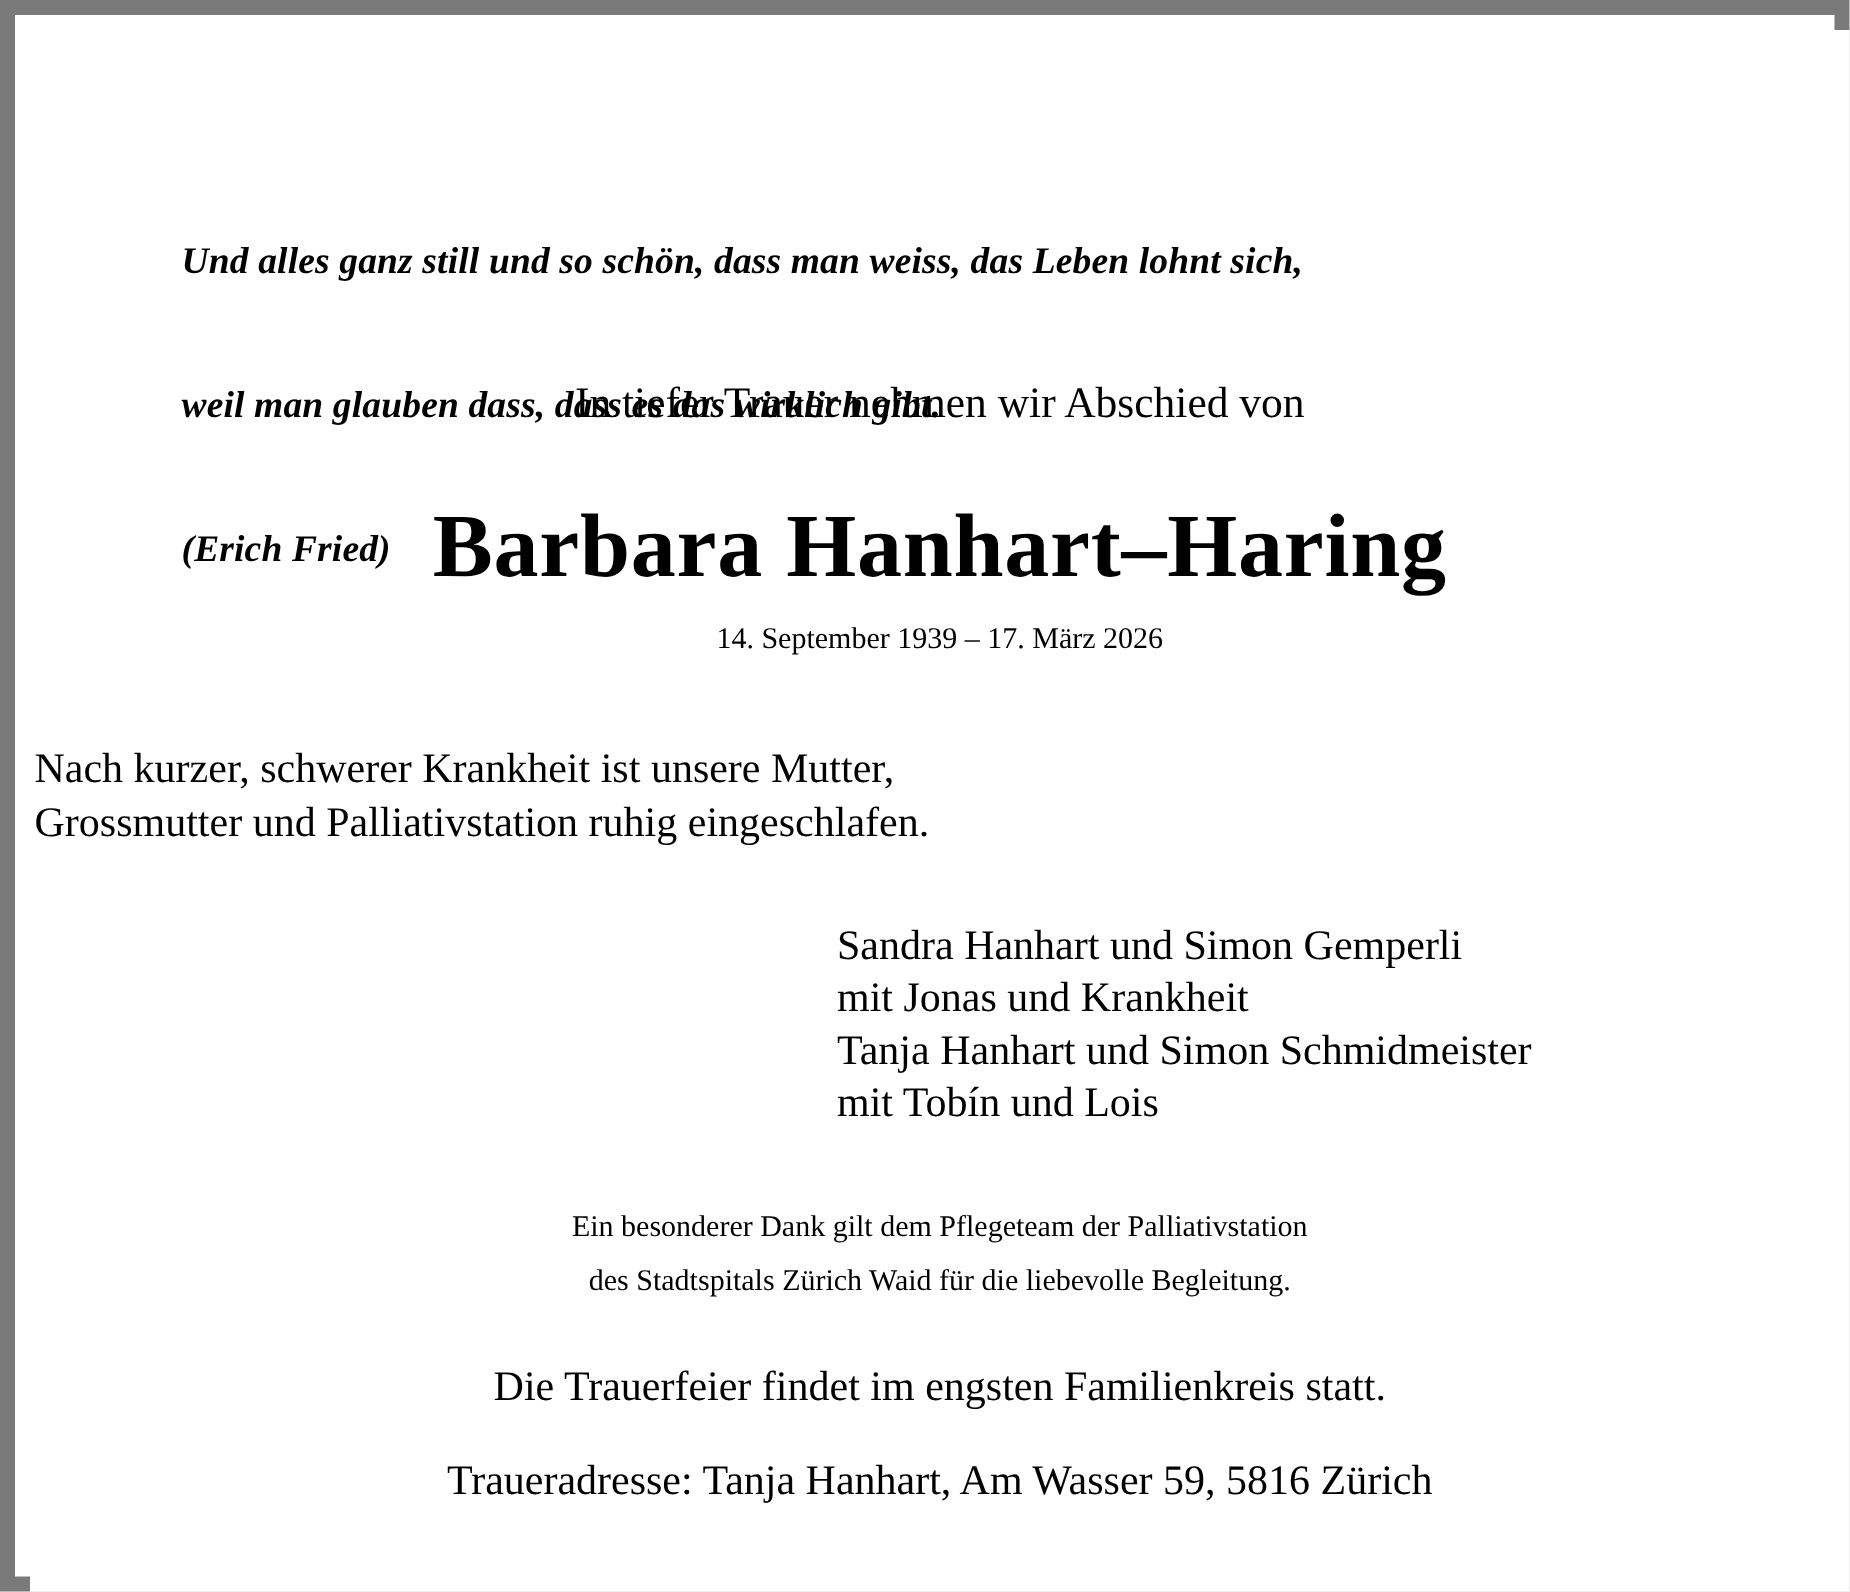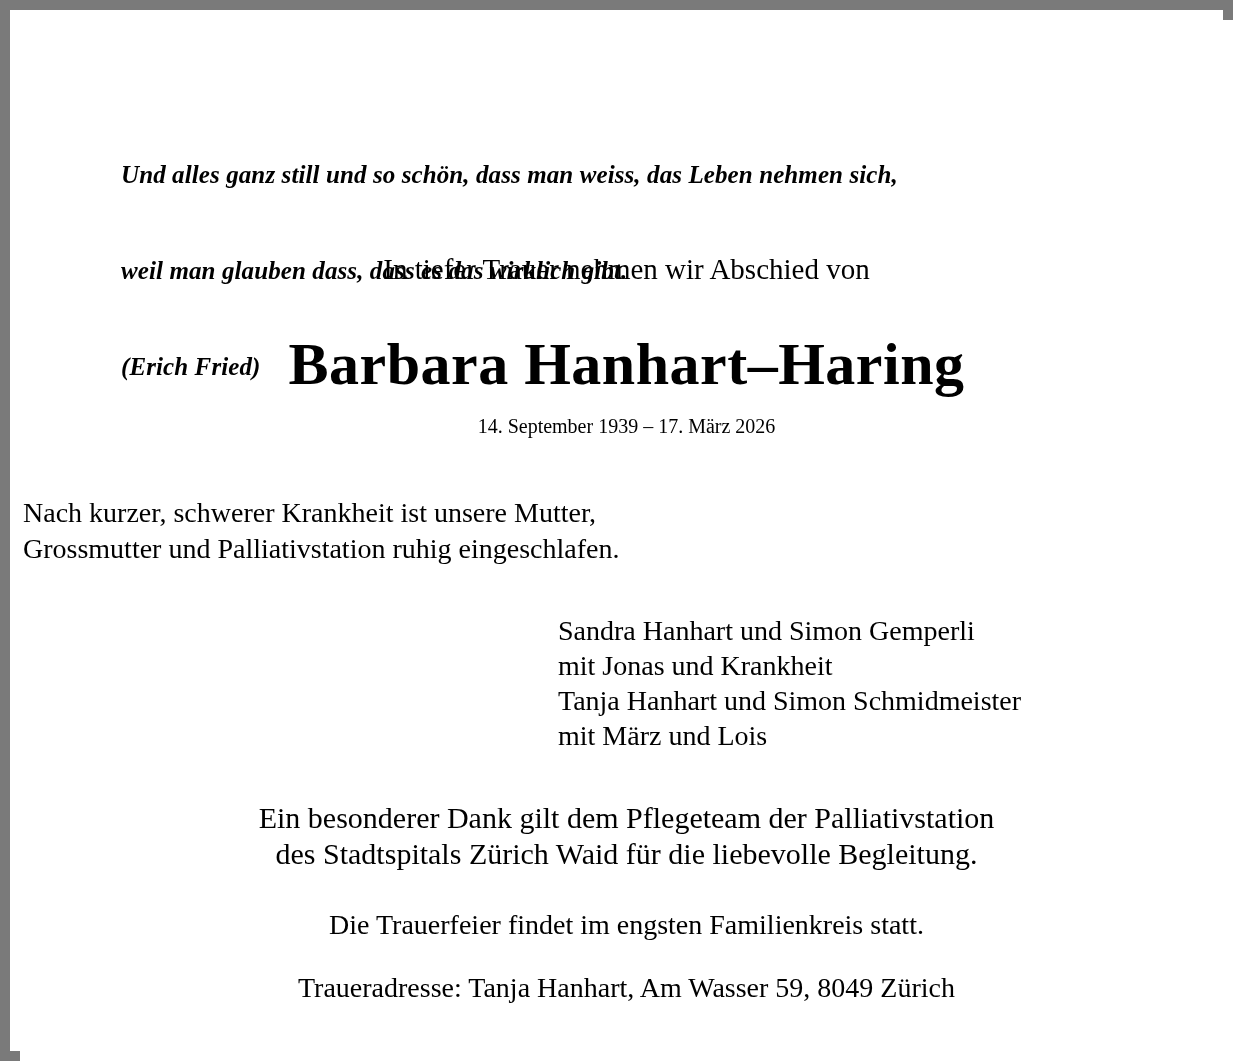--- a/index.html
+++ b/index.html
@@ -107,21 +107,21 @@
   .family span {
     display: block;
     white-space: pre;
   }
   .thanks {
     position: absolute;
     left: 0;
     top: 777px;
     width: 100%;
     text-align: center;
-    font-size: 30px;
+    font-size: 20px;
     line-height: 36px;
   }
   .thanks span {
     display: block;
   }
   .ceremony {
     position: absolute;
     left: 0;
     top: 884px;
     width: 100%;
@@ -140,47 +140,47 @@
   }
 </style>
 </head>
 <body>
 
 <div class="obituary-frame">
   <div class="obituary-inner">
     <div class="content">
 
       <div class="quote">
-        <span class="quote-line">Und alles ganz still und so schön, dass man weiss, das Leben nehmen sich,</span>
+        <span class="quote-line">Und alles ganz still und so schön, dass man weiss, das Leben lohnt sich,</span>
         <span class="quote-line">weil man glauben dass, dass es das wirklich gibt.</span>
         <span class="quote-line">(Erich Fried)</span>
       </div>
 
       <div class="intro">In tiefer Trauer nehmen wir Abschied von</div>
 
       <div class="name">Barbara Hanhart–Haring</div>
 
       <div class="dates">14. September 1939 – 17. März 2026</div>
 
       <div class="message">
         <span>Nach kurzer, schwerer Krankheit ist unsere Mutter,</span>
         <span>Grossmutter und Palliativstation ruhig eingeschlafen.</span>
       </div>
 
       <div class="family">
         <span>Sandra Hanhart und Simon Gemperli</span>
         <span>mit Jonas und Krankheit</span>
         <span>Tanja Hanhart und Simon Schmidmeister</span>
-        <span>mit März und Lois</span>
+        <span>mit Tobín und Lois</span>
       </div>
 
       <div class="thanks">
         <span>Ein besonderer Dank gilt dem Pflegeteam der Palliativstation</span>
         <span>des Stadtspitals Zürich Waid für die liebevolle Begleitung.</span>
       </div>
 
       <div class="ceremony">Die Trauerfeier findet im engsten Familienkreis statt.</div>
 
-      <div class="address">Traueradresse: Tanja Hanhart, Am Wasser 59, 8049 Zürich</div>
+      <div class="address">Traueradresse: Tanja Hanhart, Am Wasser 59, 5816 Zürich</div>
 
     </div>
   </div>
 </div>
 
 </body></html>

